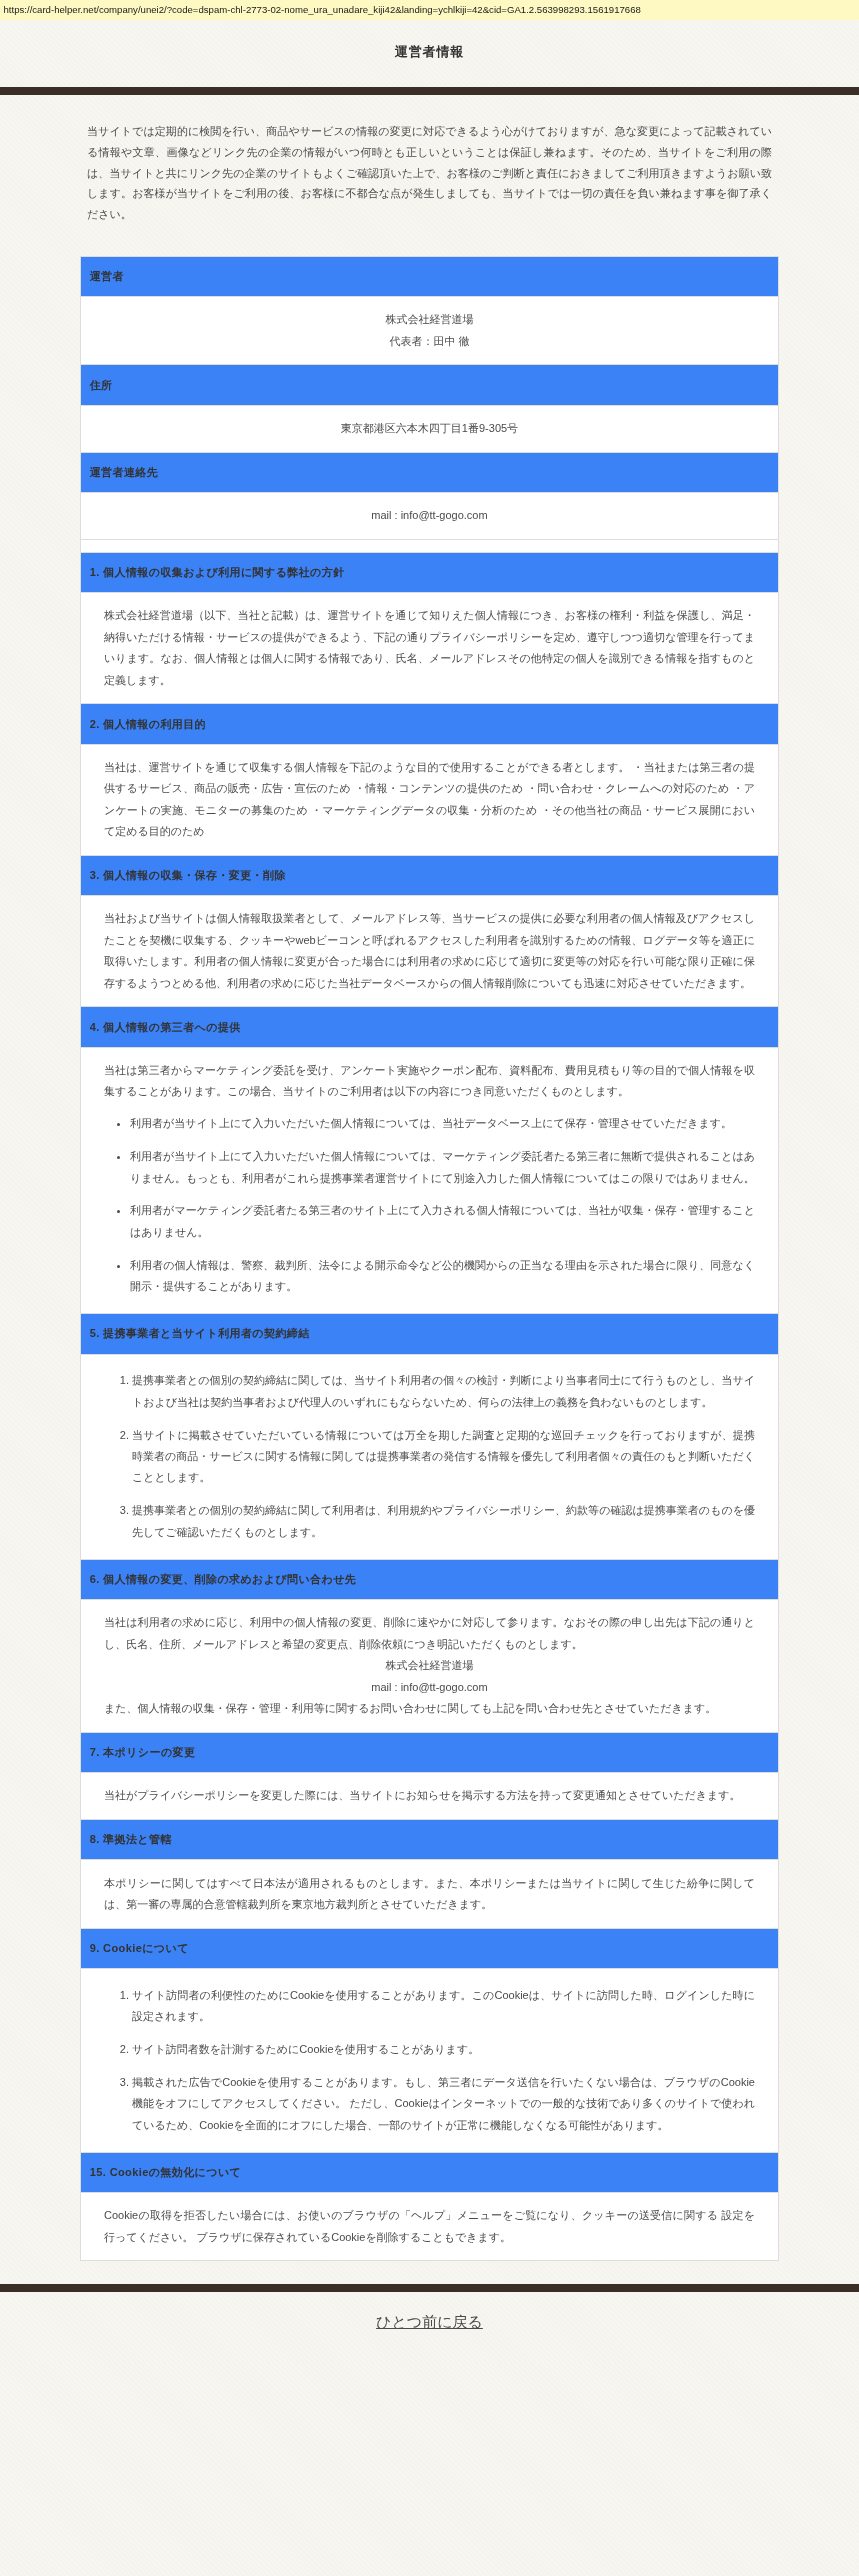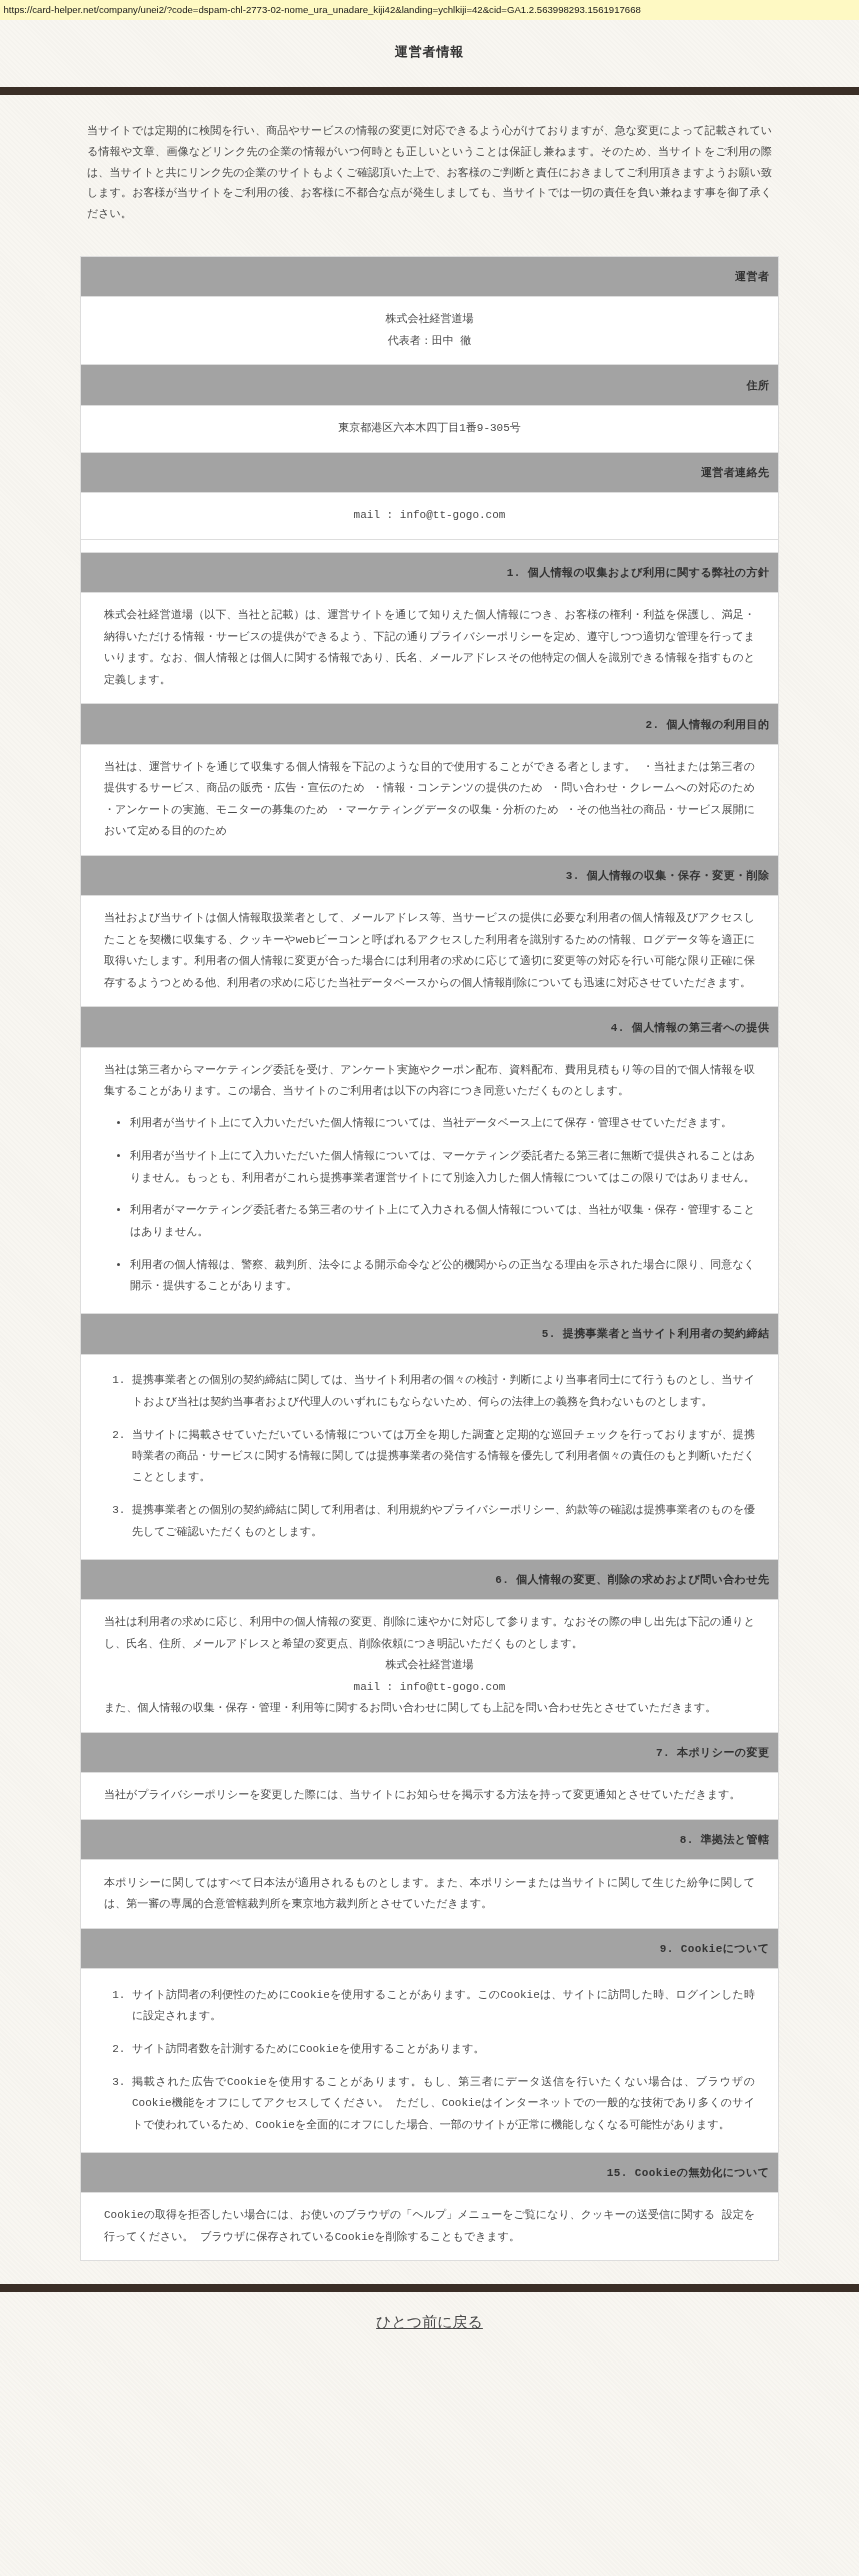--- a/index.html
+++ b/index.html
@@ -25,43 +25,43 @@
     font-weight: bold;
     color: #333;
     letter-spacing: 0.9px;
   }
   .divider-bar {
     height: 7.9px;
     width: 100%;
     background: #3a2e26;
     border: 0;
   }
-  .container { width: 845px; margin: 0 auto; font-family: Liberation Mono, monospace; }
+  .container { width: 845px; margin: 0 auto; }
   .intro {
     width: 685px;
     margin: 26px auto 0 auto;
     font-size: 11px;
     line-height: 1.88;
     text-align: justify;
     color: #4a4a4a;
   }
   table.info-table {
     width: 699px;
     margin: 31px auto 0 auto;
     border-collapse: collapse;
     background: #ffffff;
   }
   .info-table th, .info-table td {
     border: 0.9px solid #dddddd;
     font-size: 11px;
   }
   .info-table th {
-    background: #a3a3a3;
+    background: #3b82f6;
     font-weight: bold;
-    text-align: right;
+    text-align: left;
     color: #333;
     padding: 12.2px 8.7px;
     letter-spacing: 0.4px;
   }
   .info-table td {
     background: #ffffff;
     padding: 12.2px 23px;
     line-height: 1.95;
     color: #4a4a4a;
   }

